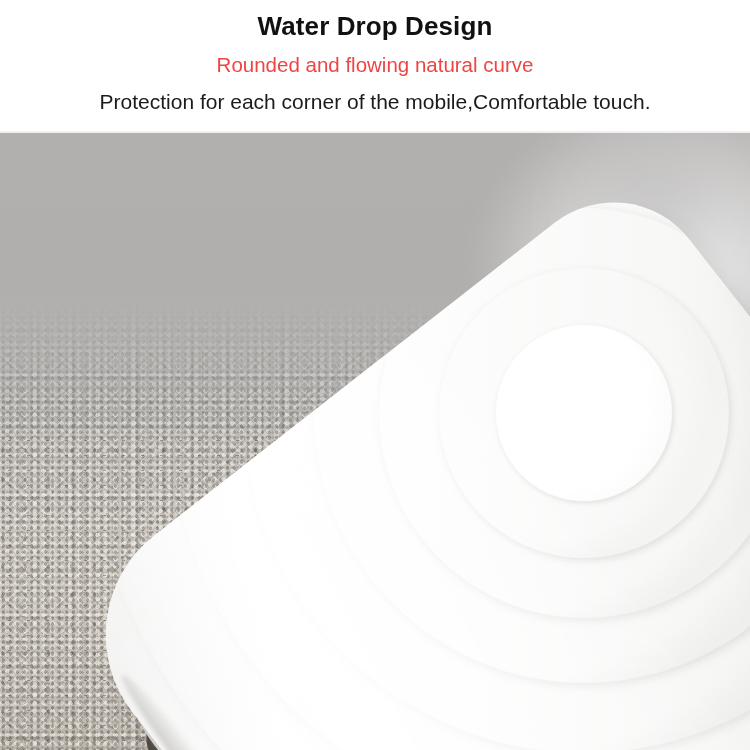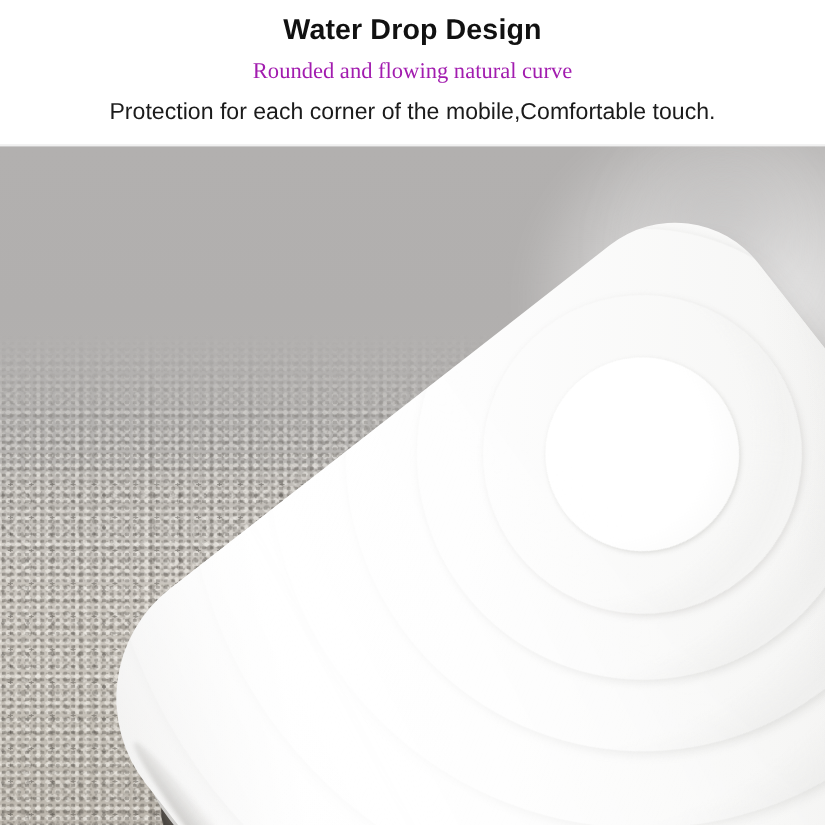--- a/index.html
+++ b/index.html
@@ -16,22 +16,22 @@
     position:absolute;left:0;top:0;width:750px;height:133px;
     background:#ffffff;z-index:40;
     display:flex;flex-direction:column;align-items:center;
     box-sizing:border-box;padding-top:11px;
   }
   .title{
     font-size:26px;font-weight:bold;color:#111111;
     letter-spacing:.1px;line-height:1.18;text-align:center;
   }
   .sub1{
-    font-size:20.5px;font-weight:normal;color:#a21caf;
-    margin-top:11px;line-height:1.2;text-align:center;font-family:Liberation Serif, serif;
+    font-size:20.5px;font-weight:normal;color:#ef4444;
+    margin-top:11px;line-height:1.2;text-align:center;
   }
   .sub2{
     font-size:21px;font-weight:normal;color:#1b1b1b;
     margin-top:12px;line-height:1.2;white-space:nowrap;
   }
 
   
   .photo{
     position:absolute;left:0;top:133px;width:750px;height:617px;
     overflow:hidden;background:#b0aeae;

